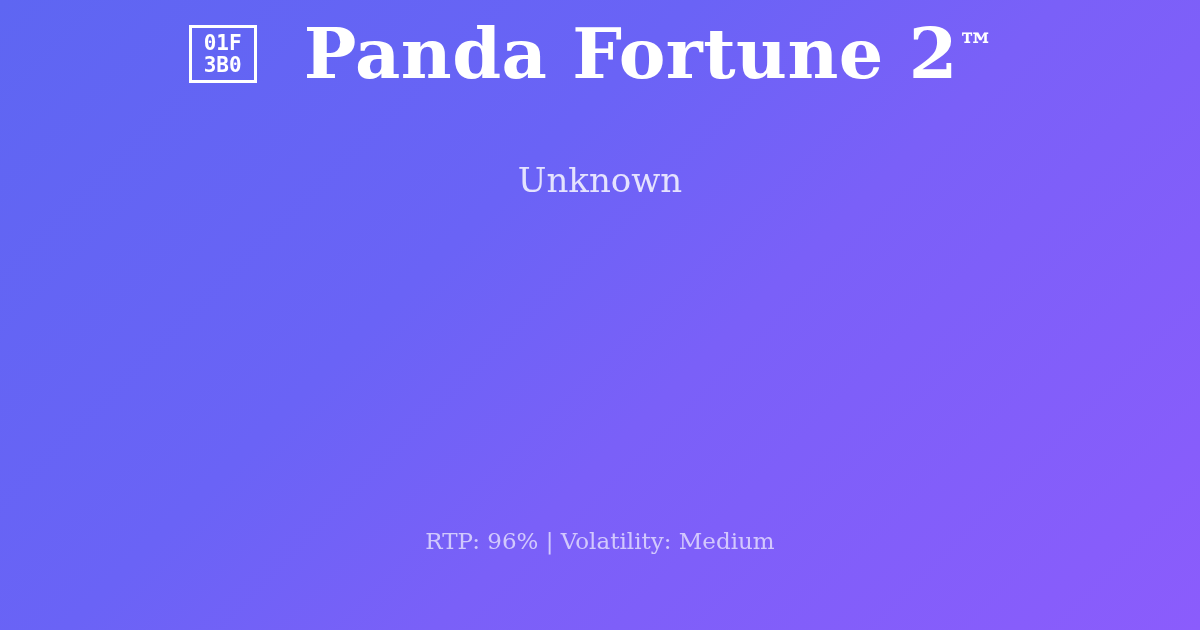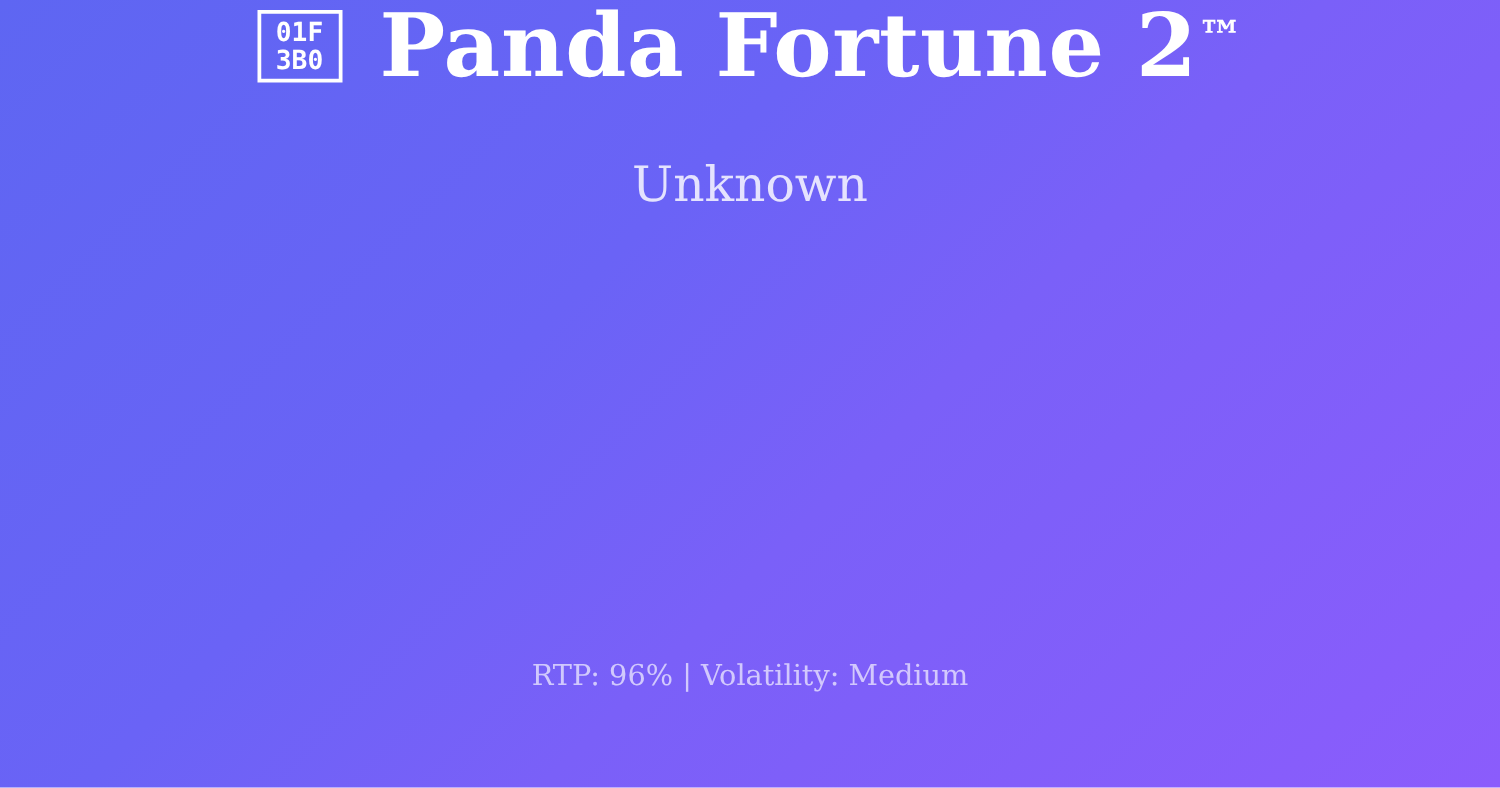--- a/index.html
+++ b/index.html
@@ -80,36 +80,36 @@
 
   
   .game-title {
     font-family: "DejaVu Serif", "Liberation Serif", serif;
     font-weight: 700;
     font-size: 70px;
     line-height: 1.05;
     color: #ffffff;
     letter-spacing: 0.5px;
     white-space: nowrap;
-    margin: 0;
+    margin: 17px;
   }
 
   .game-title .tm {
     font-size: 0.52em;
     vertical-align: 0.52em;
     letter-spacing: 0;
   }
 
   
   .game-provider {
     margin: 0;
     margin-top: 52px;
     font-family: "DejaVu Serif", "Liberation Serif", serif;
     font-weight: 400;
-    font-size: 39px;
+    font-size: 34px;
     line-height: 1.2;
     color: rgba(255, 255, 255, 0.82);
     text-align: center;
     white-space: nowrap;
   }
 
   
   .game-meta {
     position: absolute;
     left: 0;

